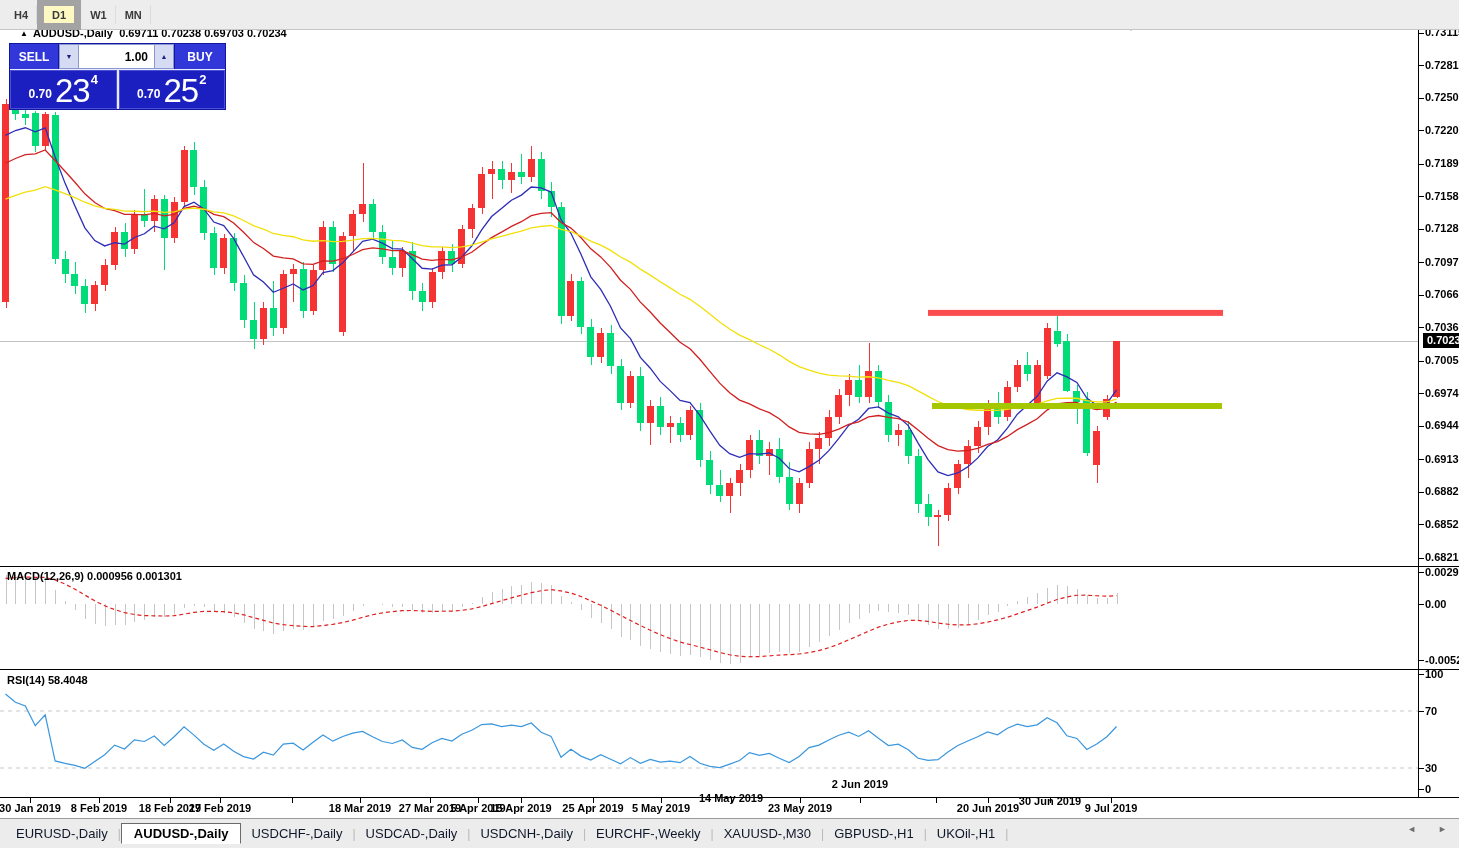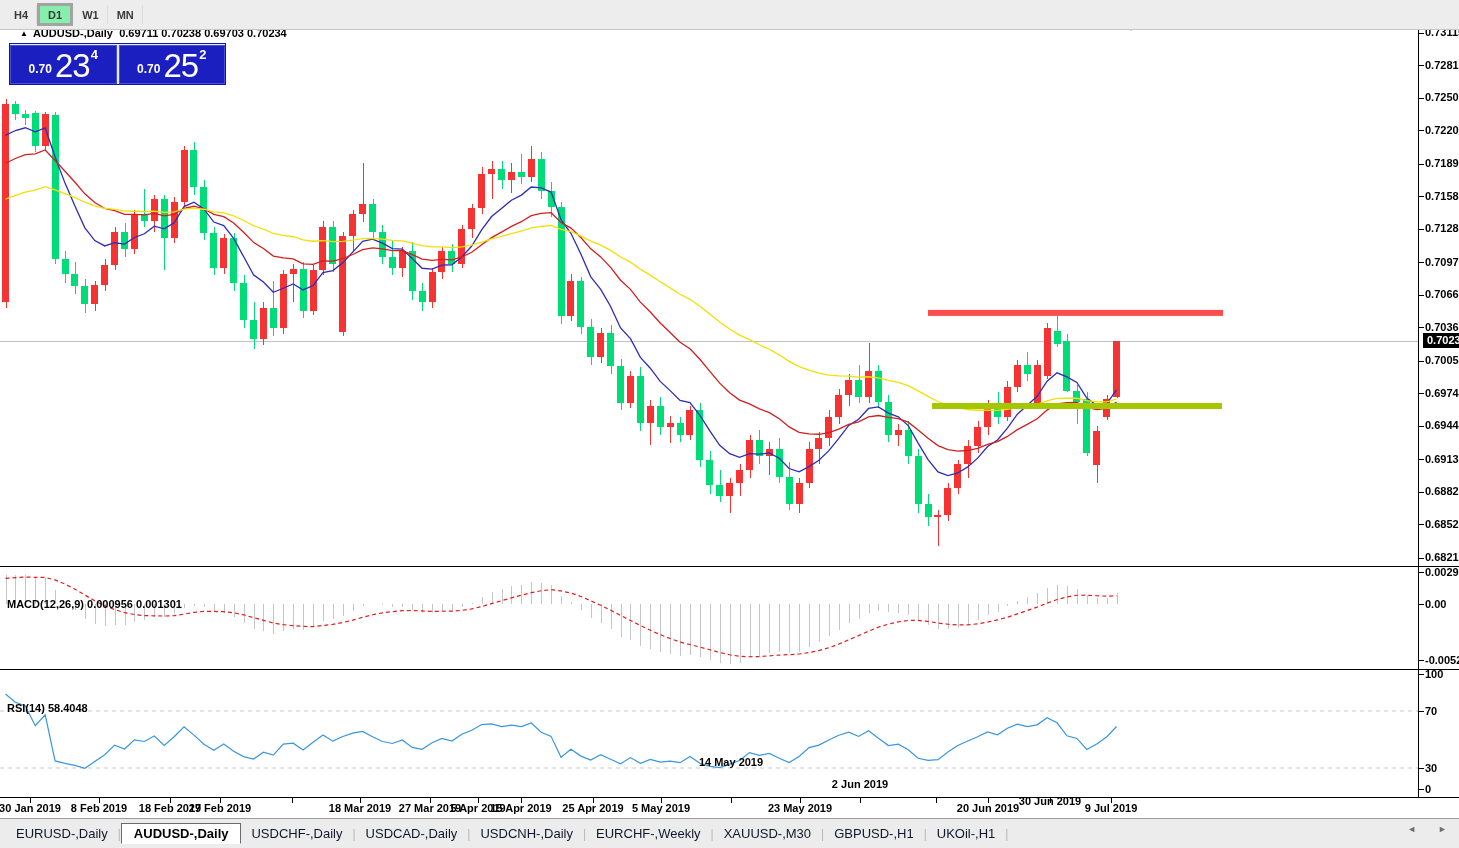--- a/index.html
+++ b/index.html
@@ -3,27 +3,27 @@
 <meta charset="utf-8">
 <style>
   html,body{margin:0;padding:0;}
   body{width:1459px;height:848px;position:relative;overflow:hidden;background:#fff;
        font-family:"Liberation Sans",sans-serif;-webkit-font-smoothing:antialiased;}
   
   #toolbar{position:absolute;top:0;left:0;width:1459px;height:30px;background:#ededed;
            border-bottom:1px solid #c6c6c6;display:flex;align-items:center;padding-left:5px;box-sizing:border-box;z-index:6;}
   .tf-btn{height:17px;padding:0 8px;display:flex;align-items:center;font-size:11px;font-weight:700;color:#3a3a3a;
           border:1px solid transparent;border-right:1px solid #dcdcdc;cursor:default;}
-  .tf-btn.active{background:#86efac;border:3px solid #a3a3a3;}
+  .tf-btn.active{background:#fef9c3;border:7px solid #a3a3a3;}
   
   #chart-title{position:absolute;left:20px;top:27px;font-size:11px;font-weight:700;color:#000;z-index:5;}
   #chart-title .mk{font-size:8px;margin-right:5px;position:relative;top:-1px;}
   #cur-price{position:absolute;left:1423px;top:334px;background:#000;color:#fff;font-size:11px;font-weight:700;
              padding:1px 4px 2px 4px;z-index:5;}
-  .ind-label{position:absolute;left:7px;font-size:11px;font-weight:700;color:#000;z-index:4;white-space:nowrap;margin-top:28px;}
+  .ind-label{position:absolute;left:7px;font-size:11px;font-weight:700;color:#000;z-index:4;white-space:nowrap;}
   .dlabel{position:absolute;top:802px;transform:translateX(-50%);font-size:11px;font-weight:700;color:#000;z-index:4;white-space:nowrap;}
   .alabel{position:absolute;font-size:11px;font-weight:700;color:#000;z-index:4;white-space:nowrap;}
   
   #trade-panel{position:absolute;left:10px;top:44px;width:215px;z-index:10;background:#1b1fc0;
                box-shadow:0 0 0 1px #1216a0;}
   #tp-row1{display:flex;height:25px;align-items:stretch;}
   .tp-btn{background:#3137d8;color:#fff;font-size:12px;font-weight:700;display:flex;align-items:center;justify-content:center;cursor:pointer;}
   #sell-btn{width:48px;border-right:1px solid #1216a0;}
   #buy-btn{width:50px;border-left:1px solid #1216a0;flex:none;}
   .spin{width:20px;background:#d5dbf2;color:#1a2080;font-size:7px;display:flex;align-items:center;justify-content:center;
@@ -452,20 +452,27 @@
       <line x1="936.5" y1="797.5" x2="936.5" y2="802.5" stroke="#000" stroke-width="1" shape-rendering="crispEdges"></line>
       <line x1="988.5" y1="797.5" x2="988.5" y2="802.5" stroke="#000" stroke-width="1" shape-rendering="crispEdges"></line>
       <line x1="1050.5" y1="797.5" x2="1050.5" y2="802.5" stroke="#000" stroke-width="1" shape-rendering="crispEdges"></line>
       <line x1="1111.5" y1="797.5" x2="1111.5" y2="802.5" stroke="#000" stroke-width="1" shape-rendering="crispEdges"></line>
       <polygon points="1124,24 1138,24 1131,31" fill="#ababab"></polygon>
     </svg></div>
 
 <div id="chart-title"><span class="mk">▲</span><span>AUDUSD-,Daily</span>&nbsp;&nbsp;<span>0.69711 0.70238 0.69703 0.70234</span></div>
 
 <div id="trade-panel">
+  <div id="tp-row1">
+    <div class="tp-btn" id="sell-btn">SELL</div>
+    <div class="spin">▼</div>
+    <input id="vol-input" value="1.00" style="">
+    <div class="spin">▲</div>
+    <div class="tp-btn" id="buy-btn">BUY</div>
+  </div>
   <div id="tp-row2">
     <div class="price-btn">
       <span class="sm">0.70</span>
         <span class="big">23</span>
         <span class="sup">4</span>
     </div>
     <div class="price-btn">
       <span class="sm">0.70</span>
         <span class="big">25</span>
         <span class="sup">2</span>
@@ -522,21 +529,21 @@
 <div class="dlabel" style="left: 99px; top: 802px;">8 Feb 2019</div>
 <div class="dlabel" style="left: 170px; top: 802px;">18 Feb 2019</div>
 <div class="dlabel" style="left: 220px; top: 802px;">27 Feb 2019</div>
 <div class="dlabel" style="left: 292px; top: 802px; margin-top: 28px;">8 Mar 2019</div>
 <div class="dlabel" style="left: 360px; top: 802px;">18 Mar 2019</div>
 <div class="dlabel" style="left: 430px; top: 802px;">27 Mar 2019</div>
 <div class="dlabel" style="left: 478px; top: 802px;">5 Apr 2019</div>
 <div class="dlabel" style="left: 521px; top: 802px;">15 Apr 2019</div>
 <div class="dlabel" style="left: 593px; top: 802px;">25 Apr 2019</div>
 <div class="dlabel" style="left: 661px; top: 802px;">5 May 2019</div>
-<div class="dlabel" style="left: 731px; top: 756px;">14 May 2019</div>
+<div class="dlabel" style="left: 731px; top: 792px;">14 May 2019</div>
 <div class="dlabel" style="left: 800px; top: 802px;">23 May 2019</div>
 <div class="dlabel" style="left: 860px; top: 778px;">2 Jun 2019</div>
 <div class="dlabel" style="left: 936px; top: 823px;">11 Jun 2019</div>
 <div class="dlabel" style="left: 988px; top: 802px;">20 Jun 2019</div>
 <div class="dlabel" style="left: 1050px; top: 795px;">30 Jun 2019</div>
 <div class="dlabel" style="left: 1111px; top: 802px;">9 Jul 2019</div>
 <div class="alabel" style="left: 1425px; top: 566.003px;">0.002984</div>
 <div class="alabel" style="left: 1425px; top: 598px;">0.00</div>
 <div class="alabel" style="left: 1425px; top: 654.296px;">-0.005250</div>
 <div class="alabel" style="left: 1425px; top: 668px;">100</div>

